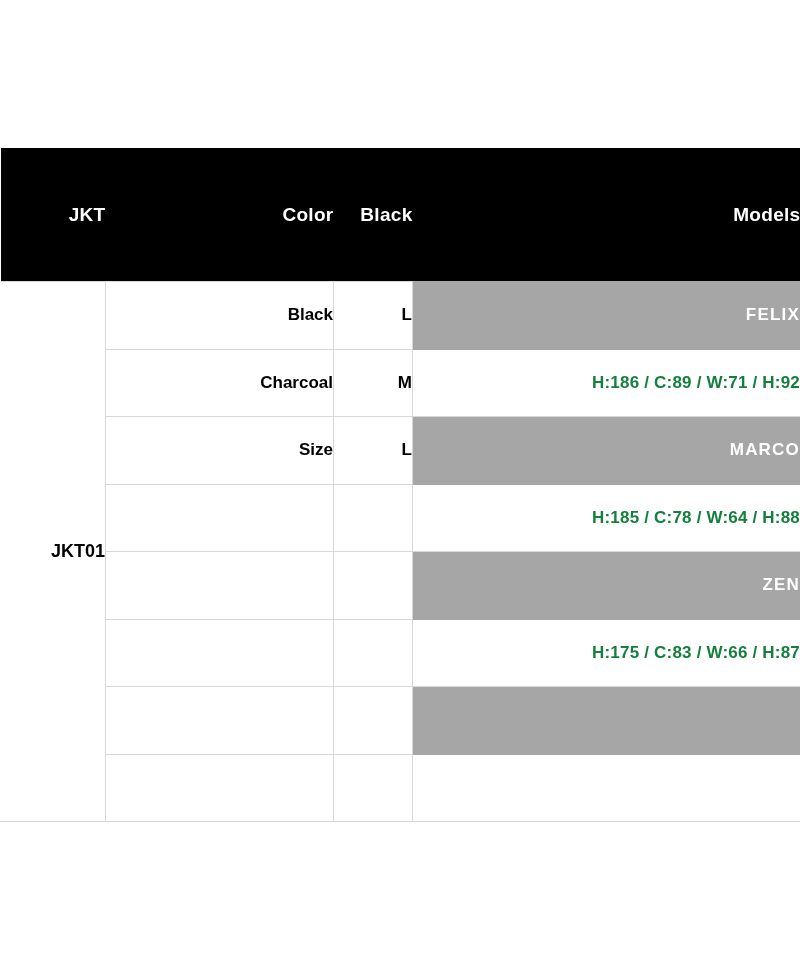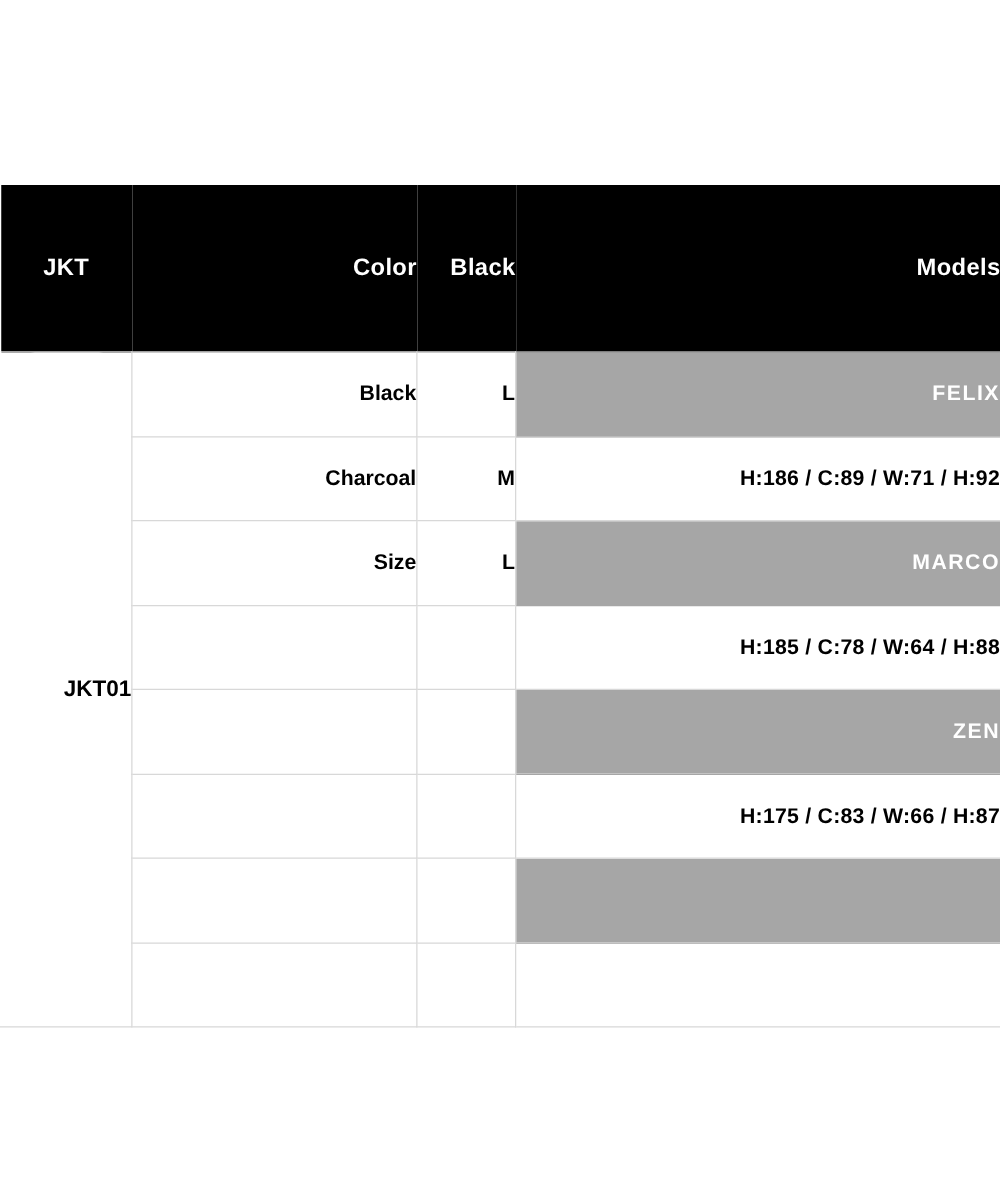--- a/index.html
+++ b/index.html
@@ -37,21 +37,21 @@
     font-size: 19px;
     font-weight: bold;
     height: 133px;
     padding: 0;
     text-align: right;
     vertical-align: middle;
     border: none;
     letter-spacing: 0.3px;
   }
   thead th.th-jkt {
-    text-align: center;
+    text-align: right;
   }
 
   tbody td {
     border: 1px solid #d8d8d8;
     height: 66.5px;
     padding: 0;
     text-align: right;
     vertical-align: middle;
     font-size: 17px;
     font-weight: bold;
@@ -71,21 +71,21 @@
     background: #a6a6a6;
     color: #ffffff;
     font-size: 17px;
     font-weight: bold;
     letter-spacing: 1.2px;
     border-color: #a6a6a6;
     margin-left: 16px;
   }
   tbody td.model-meas {
     background: #ffffff;
-    color: #000000;
+    color: #15803d;
     font-size: 17px;
     font-weight: bold;
     letter-spacing: 0.2px;
     margin-left: 43px;
   }
   tbody td.empty {
     background: #ffffff;
   }
   tbody tr.last-row td {
     border-bottom: 1px solid #d8d8d8;

